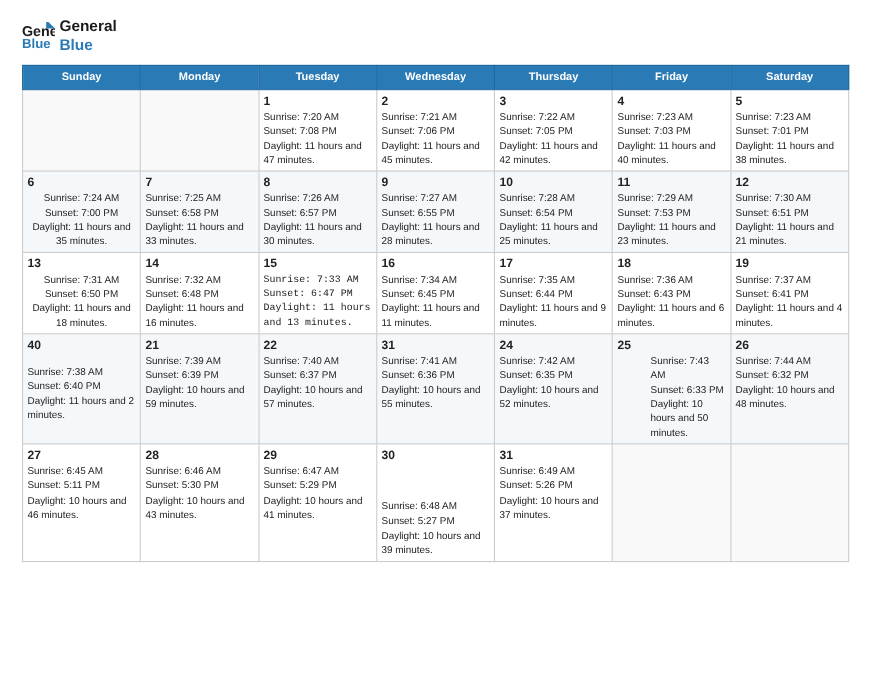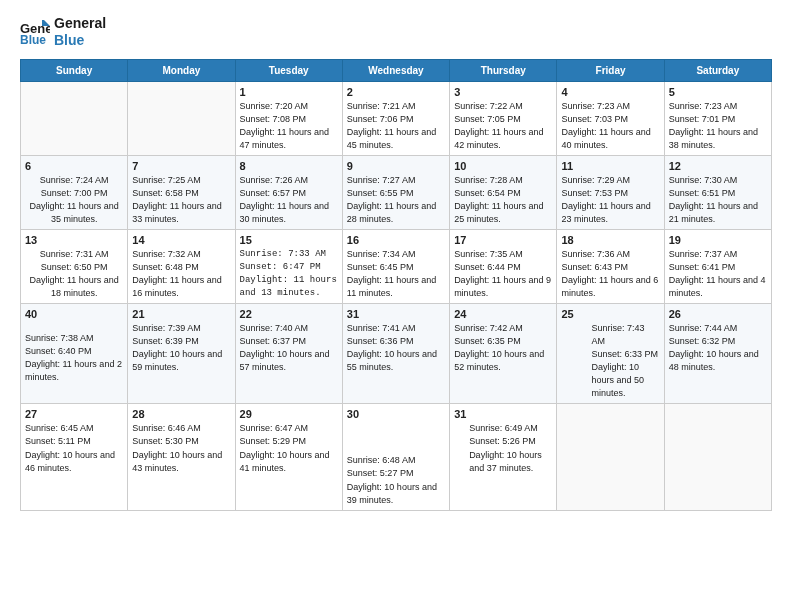--- a/index.html
+++ b/index.html
@@ -307,21 +307,21 @@
 Daylight: 10 hours and 41 minutes.</div>
           </td>
           <td>
             <span class="day-number">30</span>
             <div class="day-info" style="white-space: pre-line; margin-top: 34px;">Sunrise: 6:48 AM
 Sunset: 5:27 PM
 Daylight: 10 hours and 39 minutes.</div>
           </td>
           <td>
             <span class="day-number">31</span>
-            <div class="day-info" style="white-space: pre-line; margin-left: 15px;">Sunrise: 6:49 AM
+            <div class="day-info" style="white-space: pre-line;">Sunrise: 6:49 AM
 Sunset: 5:26 PM
 Daylight: 10 hours and 37 minutes.</div>
           </td>
           <td class="empty"></td>
           <td class="empty"></td>
         </tr>
       </tbody>
   </table>
 </div>
 

